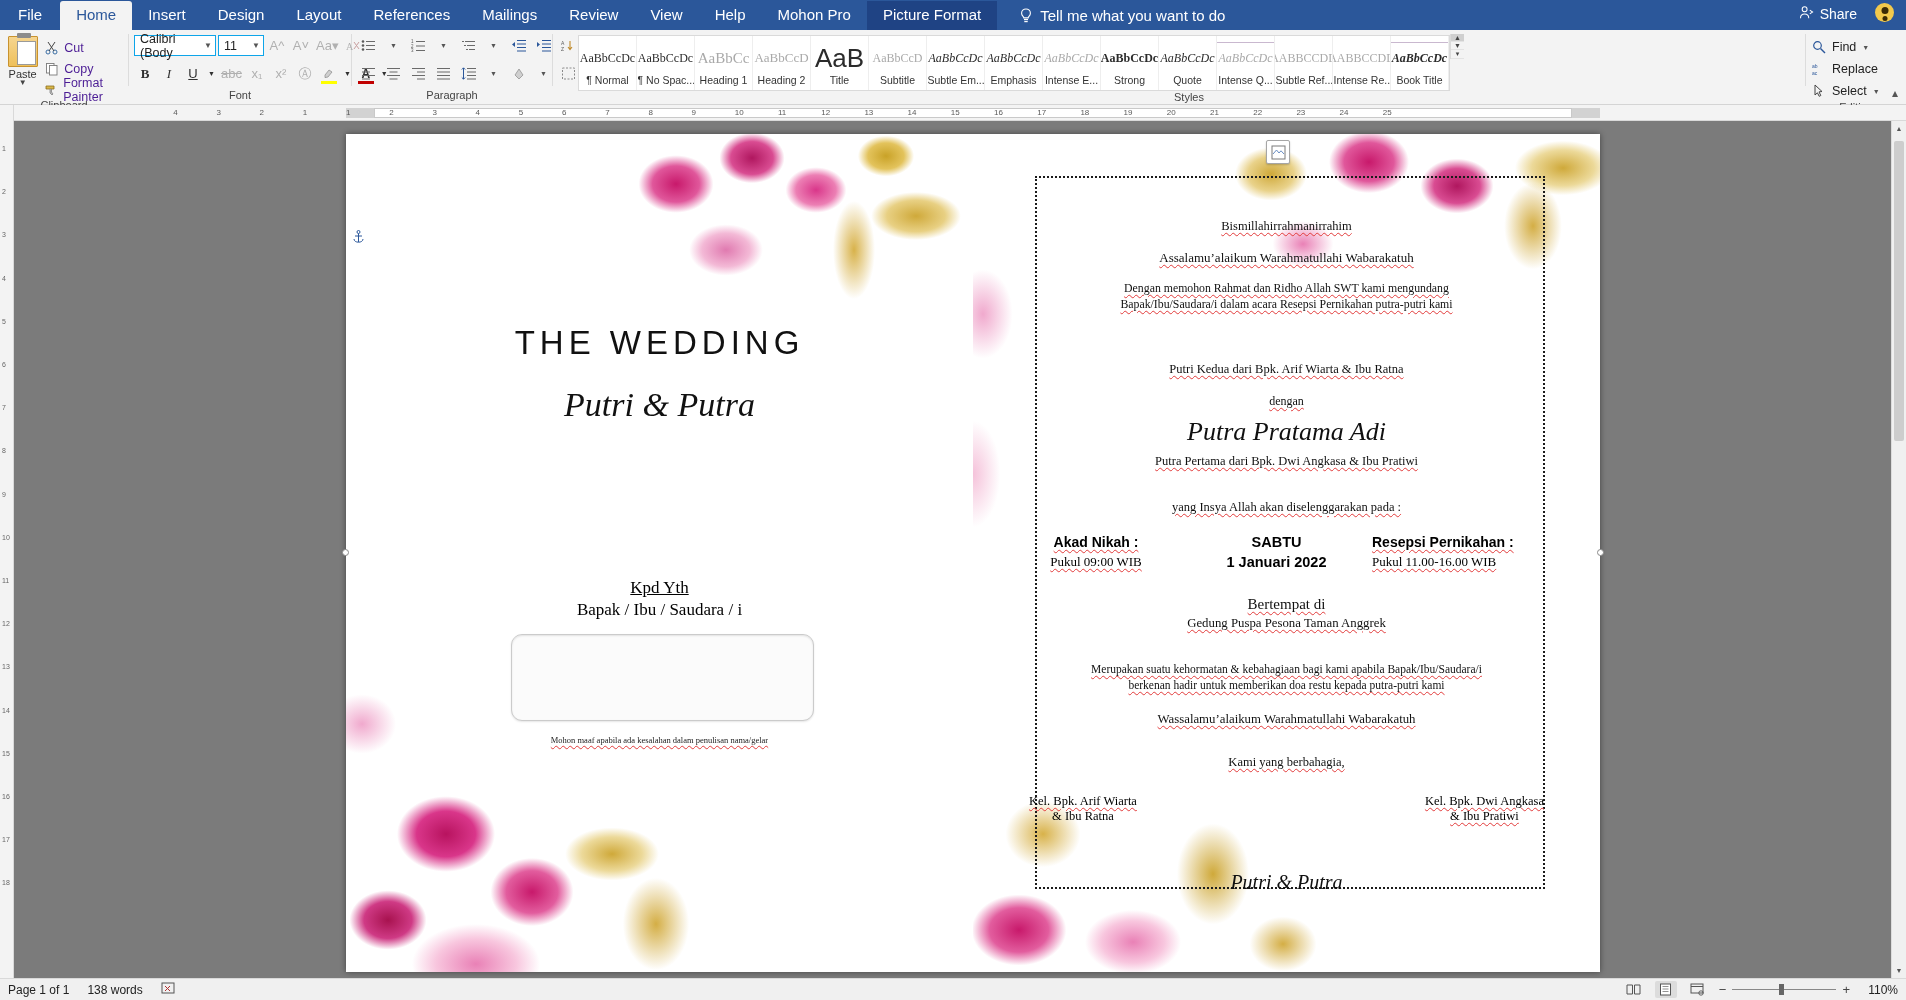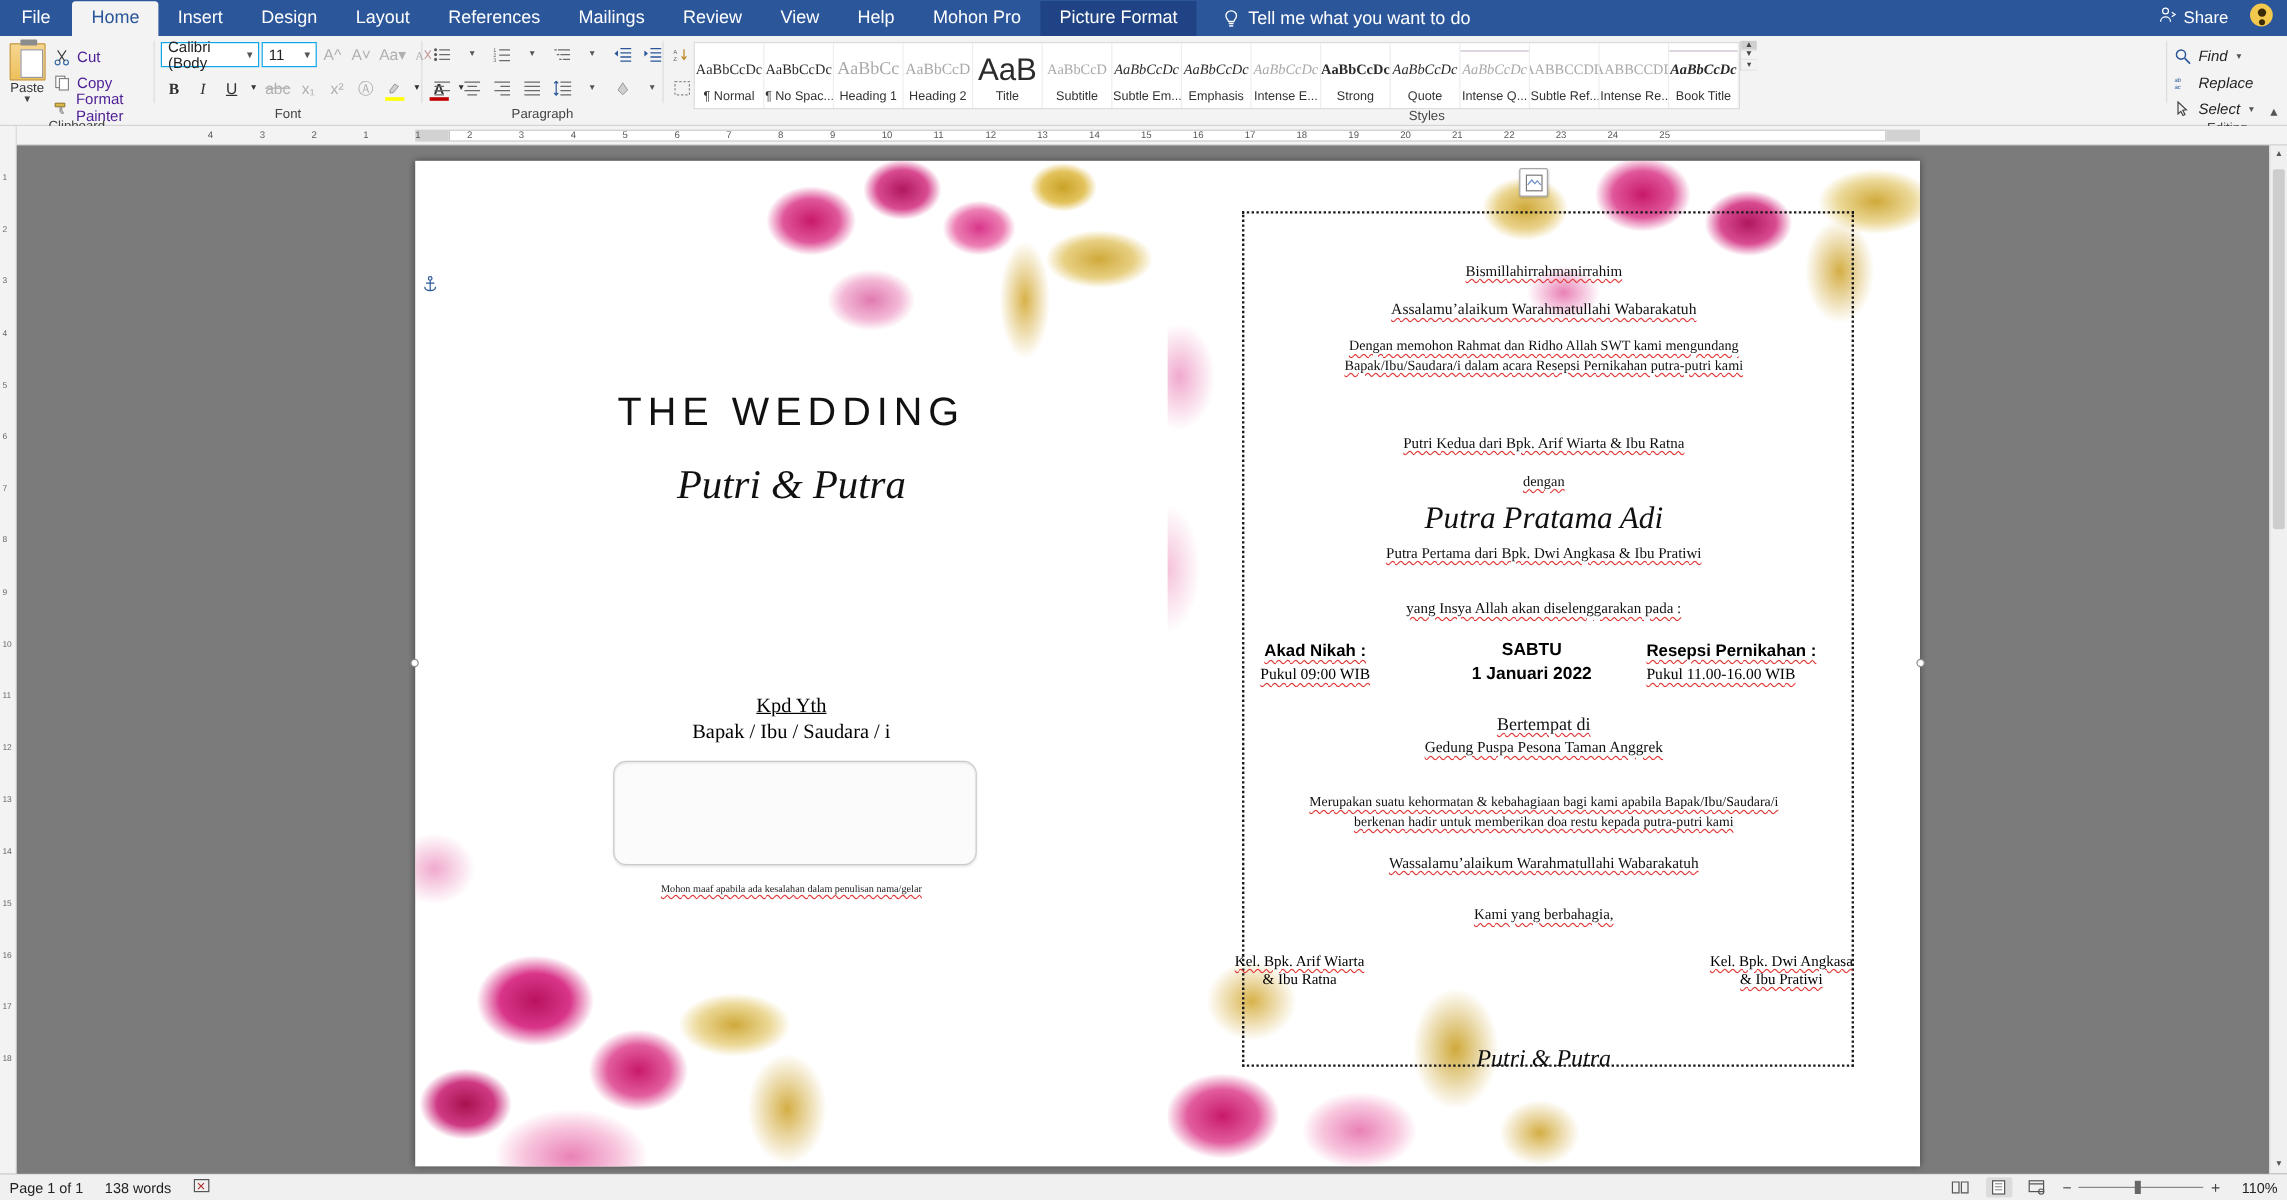--- a/index.html
+++ b/index.html
@@ -146,21 +146,21 @@
   .sc-name { font-size:10.5px; color:#333; white-space:nowrap; overflow:hidden; text-overflow:clip; max-width:56px; text-align:center;}
   .style-scroll {
     width:14px; flex:0 0 14px; display:flex; flex-direction:column;
     border-left:1px solid #dadada; background:#f3f3f3;
   }
   .ssbtn { flex:1; display:flex;align-items:center;justify-content:center; font-size:7px; color:#444; cursor:pointer; border-bottom:1px solid #e3e3e3;}
   .ssbtn.thumb{ background:#cfcfcf; }
 
   
   .editing { width: 100px; }
-  .edrow { display:flex; align-items:center; gap:6px; font-size:12.5px; color:#222; height:20px; cursor:pointer;font-style:italic; }
+  .edrow { display:flex; align-items:center; gap:6px; font-size:12.5px; color:#222; height:20px; cursor:pointer; }
   .ribbon-collapse {
     position:absolute; right:8px; bottom:4px; font-size:12px; color:#555; cursor:pointer;
   }
 
   
   .workspace {
     position: relative;
     height: calc(1000px - 30px - 75px - 22px);
     background: #7a7a7a;
     display: flex;

